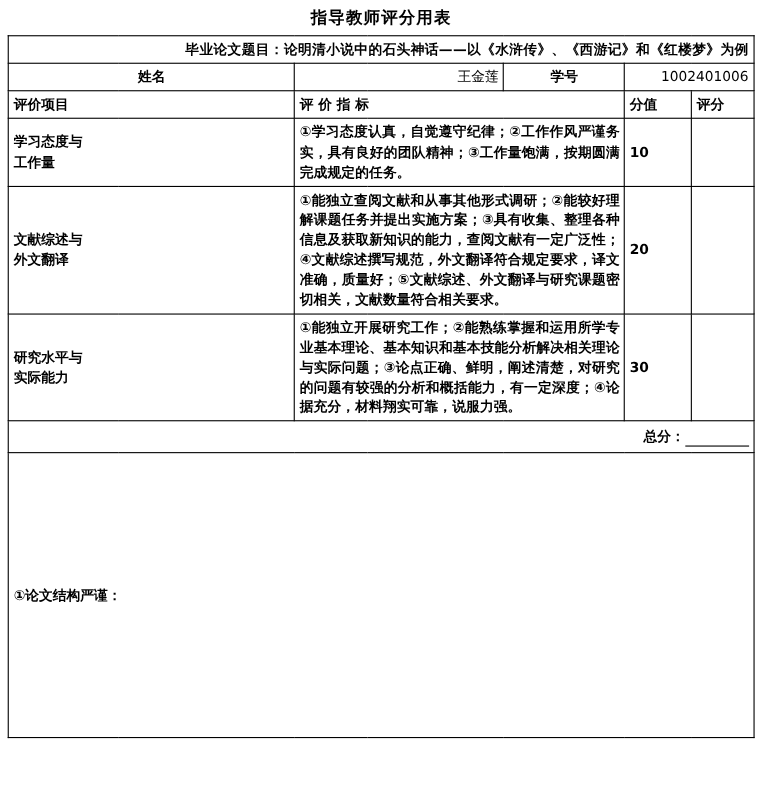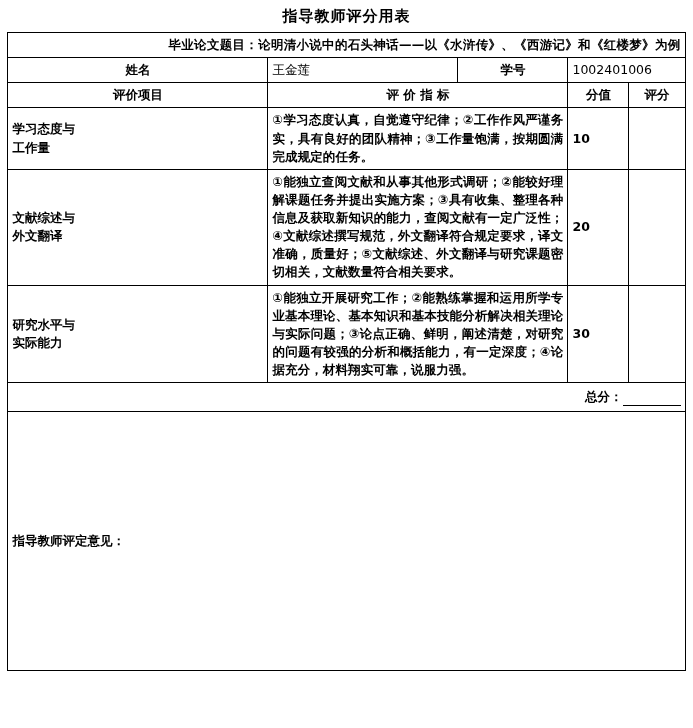--- a/index.html
+++ b/index.html
@@ -40,29 +40,28 @@
     line-height: 1.45;
   }
   .l { text-align: right; }
   .topic-cell {
     font-weight: bold;
     font-size: 12.5px;
     padding: 5px 6px;
     letter-spacing: 0.3px;
   }
   .hdr {
-    text-align: center;
     font-weight: bold;
   }
   .lbl {
     text-align: center;
     font-weight: bold;
   }
   .val {
-    text-align: left;
+    text-align: right;
   }
   .item-name {
     text-align: left;
     font-weight: bold;
     line-height: 1.7;
   }
   .indicator {
     text-align: justify;
     text-align-last: left;
     font-weight: bold;
@@ -164,19 +163,19 @@
 
 
       <tr class="total-row">
         <td colspan="7">
           <span>总分：</span><span class="total-underline"></span>
         </td>
       </tr>
 
       <tr>
         <td class="opinion-cell" colspan="7">
-          <div>指导教师评定意见：</div>
+          <div>①论文结构严谨：</div>
 
         </td>
       </tr>
     </tbody>
   </table>
 </div>
 
 </body></html>

